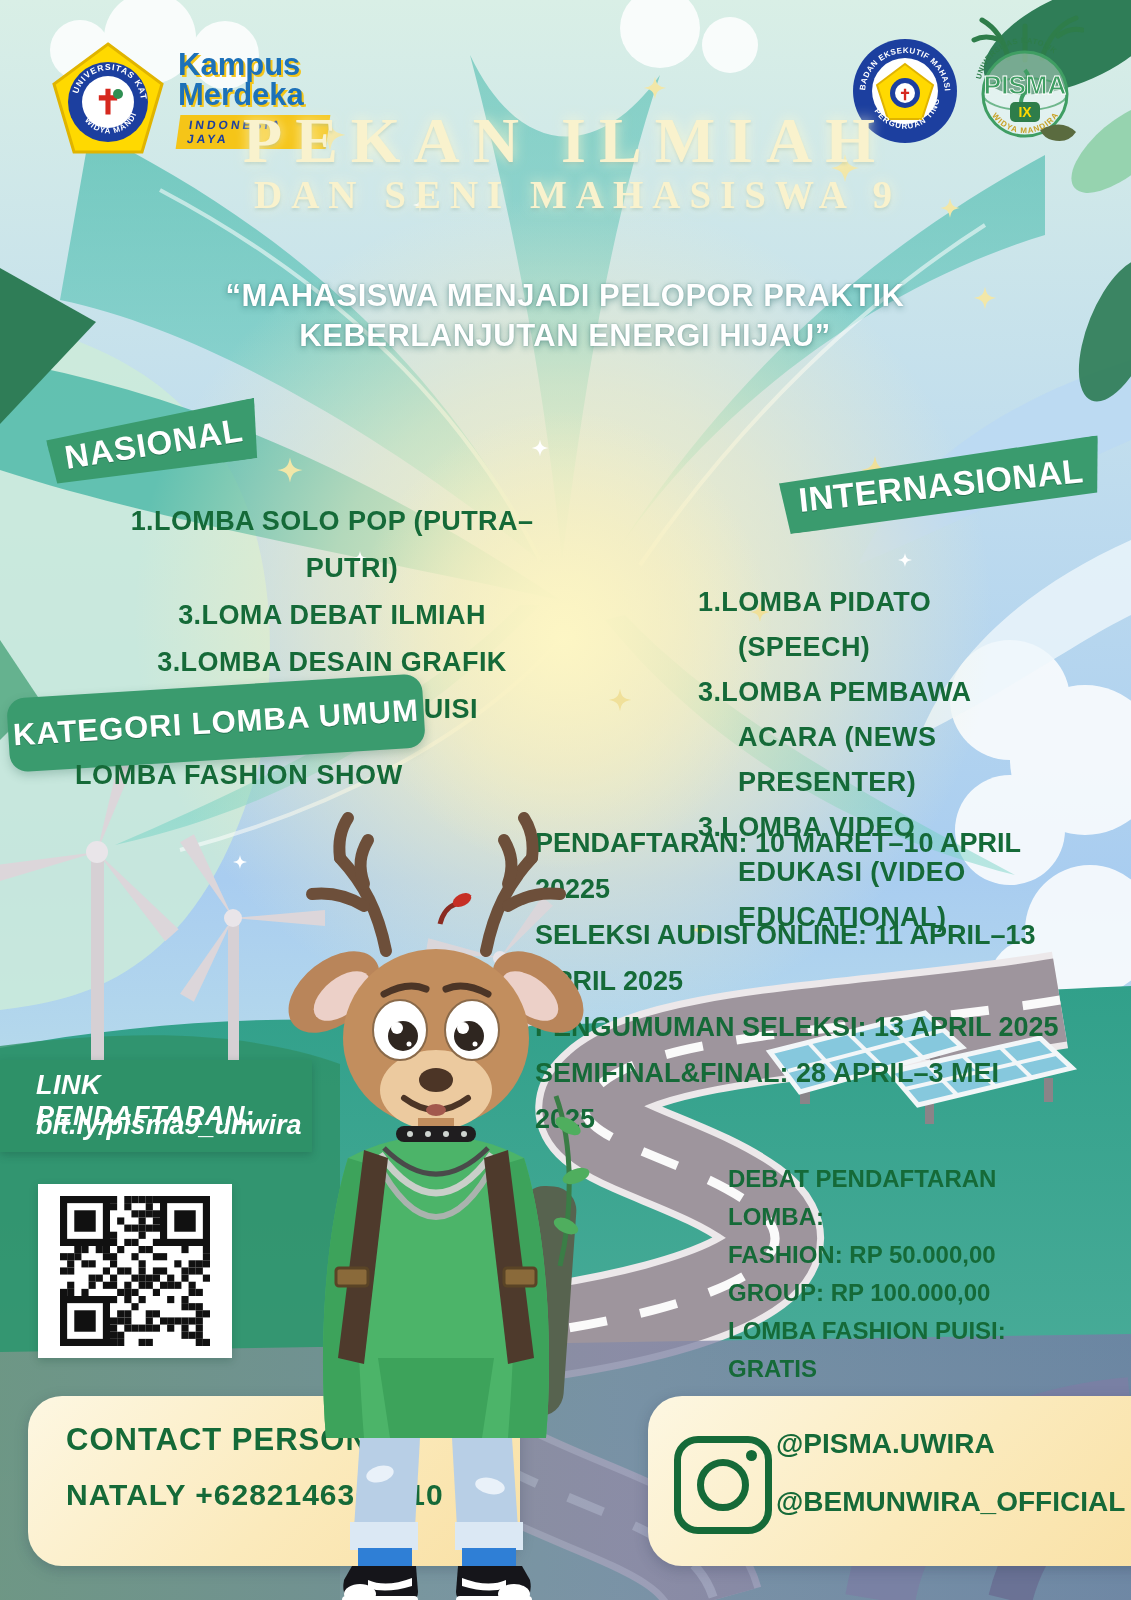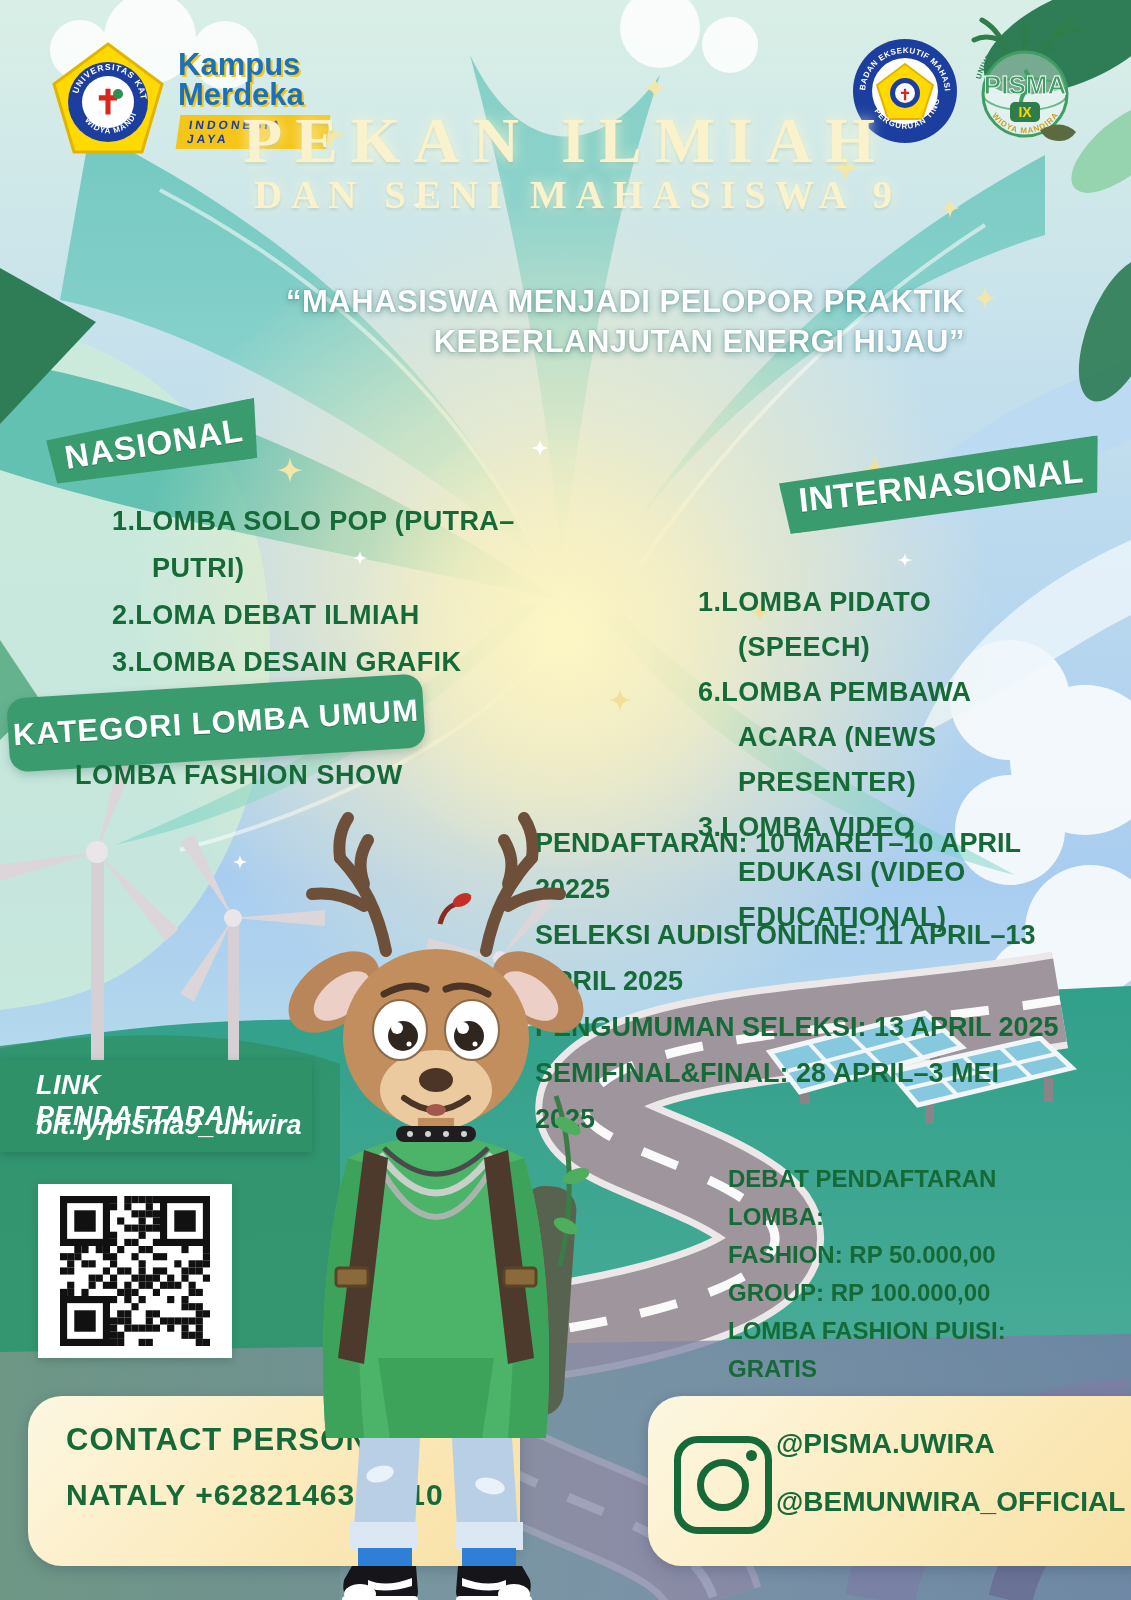--- a/index.html
+++ b/index.html
@@ -11,21 +11,21 @@
   .abs{position:absolute;}
   
   .title{
     left:0;width:100%;text-align:center;color:#f9f2cd;
     font-family:"Liberation Serif",serif;font-weight:700;
     text-shadow:0 0 14px rgba(255,250,210,.8),0 2px 3px rgba(120,160,150,.35);
   }
   .title1{top:104px;font-size:64px;letter-spacing:13px;}
   .title2{top:172px;font-size:39px;letter-spacing:9px;padding-left:12px;}
   .subtitle{
-    left:165px;top:282px;width:800px;text-align:right;color:#ffffff;
+    left:165px;top:276px;width:800px;text-align:center;color:#ffffff;
     font-size:31px;line-height:40px;font-weight:800;letter-spacing:.5px;
     text-shadow:0 2px 6px rgba(20,90,90,.45),0 0 2px rgba(20,90,90,.4);
   }
   
   .ribbon{
     background:#3a9b6e;color:#fff;font-weight:800;text-align:center;
     box-shadow:0 4px 10px rgba(30,90,70,.25);
     text-shadow:0 1px 0 rgba(20,80,55,.5);
   }
   .ribbon-nasional{
@@ -37,21 +37,21 @@
     left:780px;top:452px;width:322px;height:66px;line-height:66px;font-size:34px;
     transform:rotate(-6deg);letter-spacing:.5px;
     clip-path:polygon(0 22%,100% 0,98% 86%,2% 100%);
   }
   .banner-umum{
     left:8px;top:686px;width:416px;height:74px;line-height:74px;font-size:31px;
     transform:rotate(-3.5deg);border-radius:18px;letter-spacing:1px;
   }
   
   .greenlist{color:#156a38;font-weight:800;letter-spacing:.4px;}
-  .list-nasional{left:112px;top:498px;width:440px;font-size:27px;line-height:47px;}
+  .list-nasional{left:112px;top:498px;width:440px;font-size:27px;line-height:47px;text-align:center;}
   .list-inter{left:698px;top:580px;width:345px;font-size:27px;line-height:45px;}
   .list-inter .li, .list-nasional .li{padding-left:40px;text-indent:-40px;}
   .fashion{left:75px;top:760px;font-size:27px;color:#156a38;font-weight:800;letter-spacing:.6px;text-align:right;}
   .schedule{left:535px;top:820px;width:530px;font-size:27px;line-height:46px;color:#156a38;font-weight:800;}
   .fees{left:728px;top:1160px;width:340px;font-size:24px;line-height:38px;color:#156a38;font-weight:800;}
   
   .linkbox{left:0;top:1060px;width:312px;height:92px;background:#2e9168;box-shadow:0 3px 8px rgba(20,70,55,.3);}
   .linkbox .t{position:absolute;left:36px;top:10px;color:#fff;font-style:italic;font-weight:800;font-size:27px;letter-spacing:.5px;}
   .linkbox .u{position:absolute;left:36px;top:50px;color:#fff;font-style:italic;font-weight:800;font-size:27px;}
   
@@ -297,31 +297,31 @@
 
   <div class="abs title title1 layer5">PEKAN ILMIAH</div>
   <div class="abs title title2 layer5">DAN SENI MAHASISWA 9</div>
   <div class="abs subtitle layer5">“MAHASISWA MENJADI PELOPOR PRAKTIK KEBERLANJUTAN ENERGI HIJAU”</div>
 
   <div class="abs ribbon ribbon-nasional layer5">
     <span>NASIONAL</span>
   </div>
   <div class="abs greenlist list-nasional layer5">
     <div class="li">1.LOMBA SOLO POP (PUTRA–PUTRI)</div>
-    <div class="li">2.LOMA DEBAT ILMIAH</div>
+    <div class="li">3.LOMA DEBAT ILMIAH</div>
     <div class="li">3.LOMBA DESAIN GRAFIK</div>
     <div class="li">4.LOMBA CIPTA PUISI</div>
   </div>
 
   <div class="abs ribbon ribbon-inter layer5">
     <span>INTERNASIONAL</span>
   </div>
   <div class="abs greenlist list-inter layer5">
     <div class="li">1.LOMBA PIDATO (SPEECH)</div>
-    <div class="li">6.LOMBA PEMBAWA ACARA (NEWS PRESENTER)</div>
+    <div class="li">3.LOMBA PEMBAWA ACARA (NEWS PRESENTER)</div>
     <div class="li">3.LOMBA VIDEO EDUKASI (VIDEO EDUCATIONAL)</div>
   </div>
 
   <div class="abs ribbon banner-umum layer5">
     <span>KATEGORI LOMBA UMUM</span>
   </div>
   <div class="abs fashion layer5">LOMBA FASHION SHOW</div>
 
   <div class="abs schedule layer5">
     <div>PENDAFTARAN: 10 MARET–10 APRIL 20225</div>

